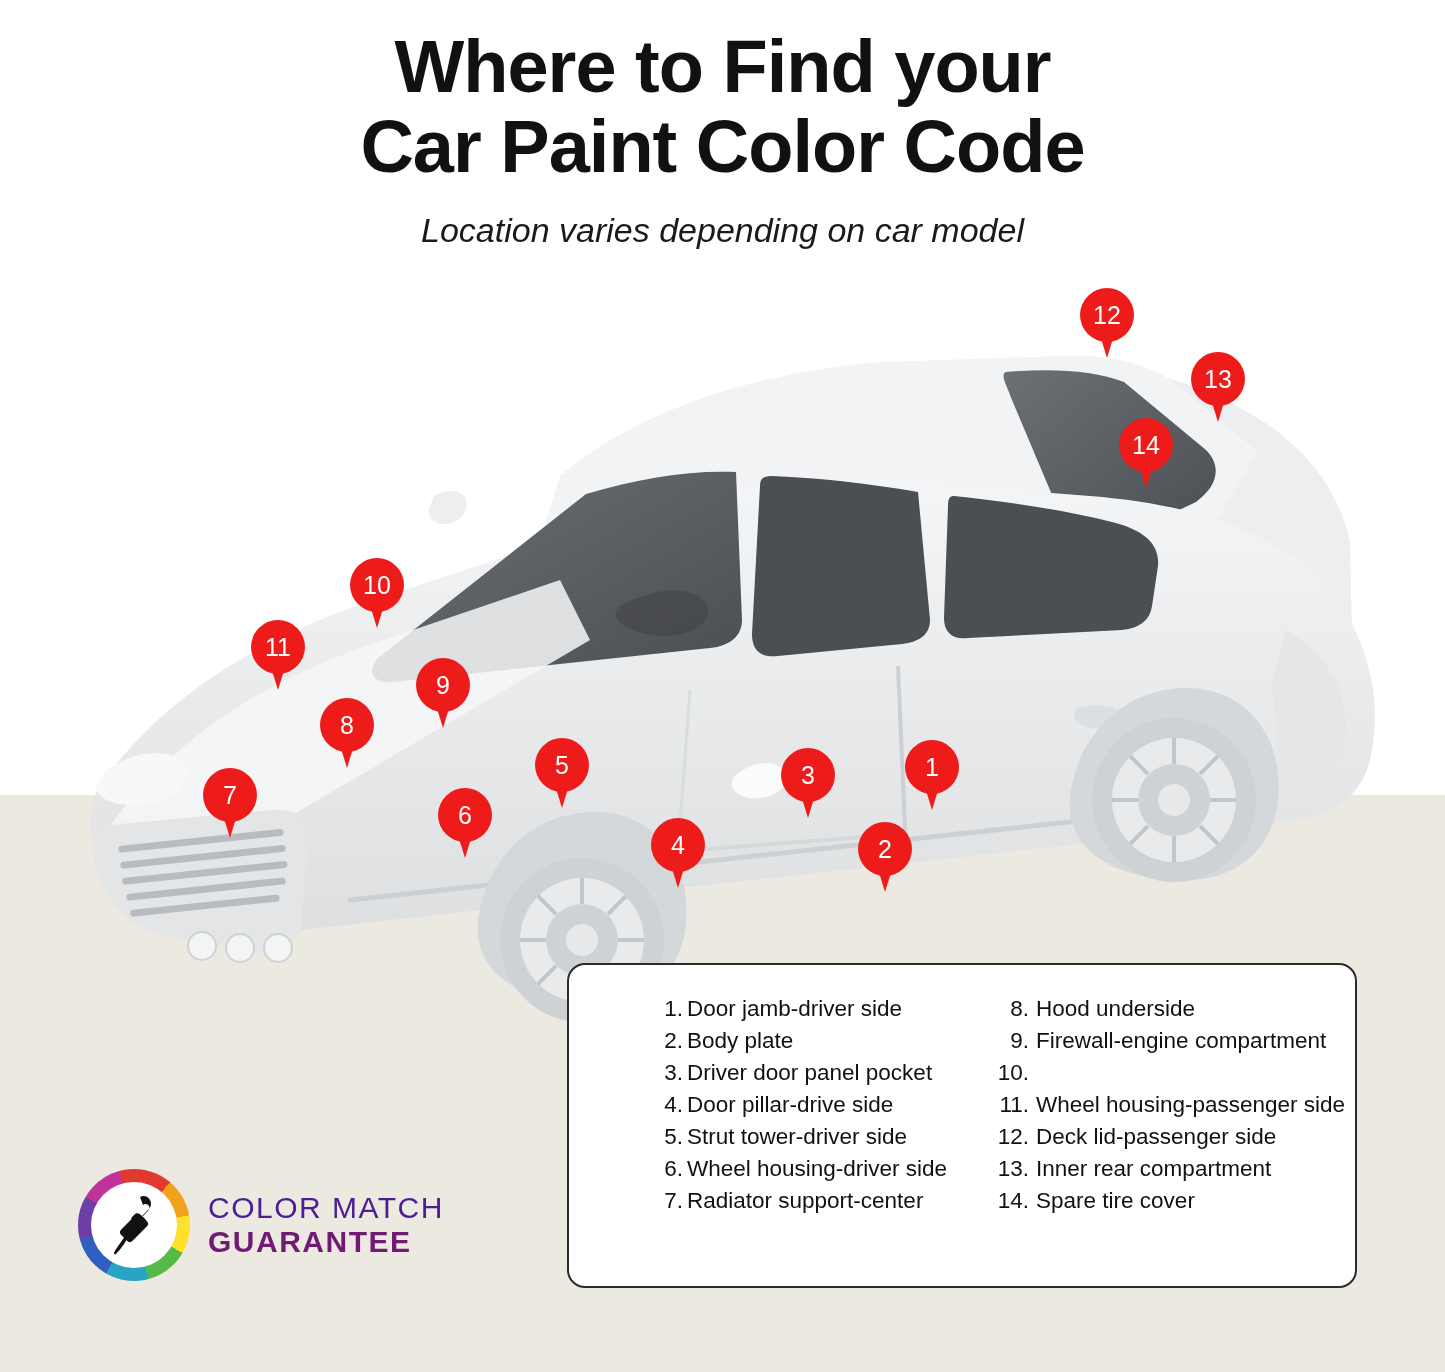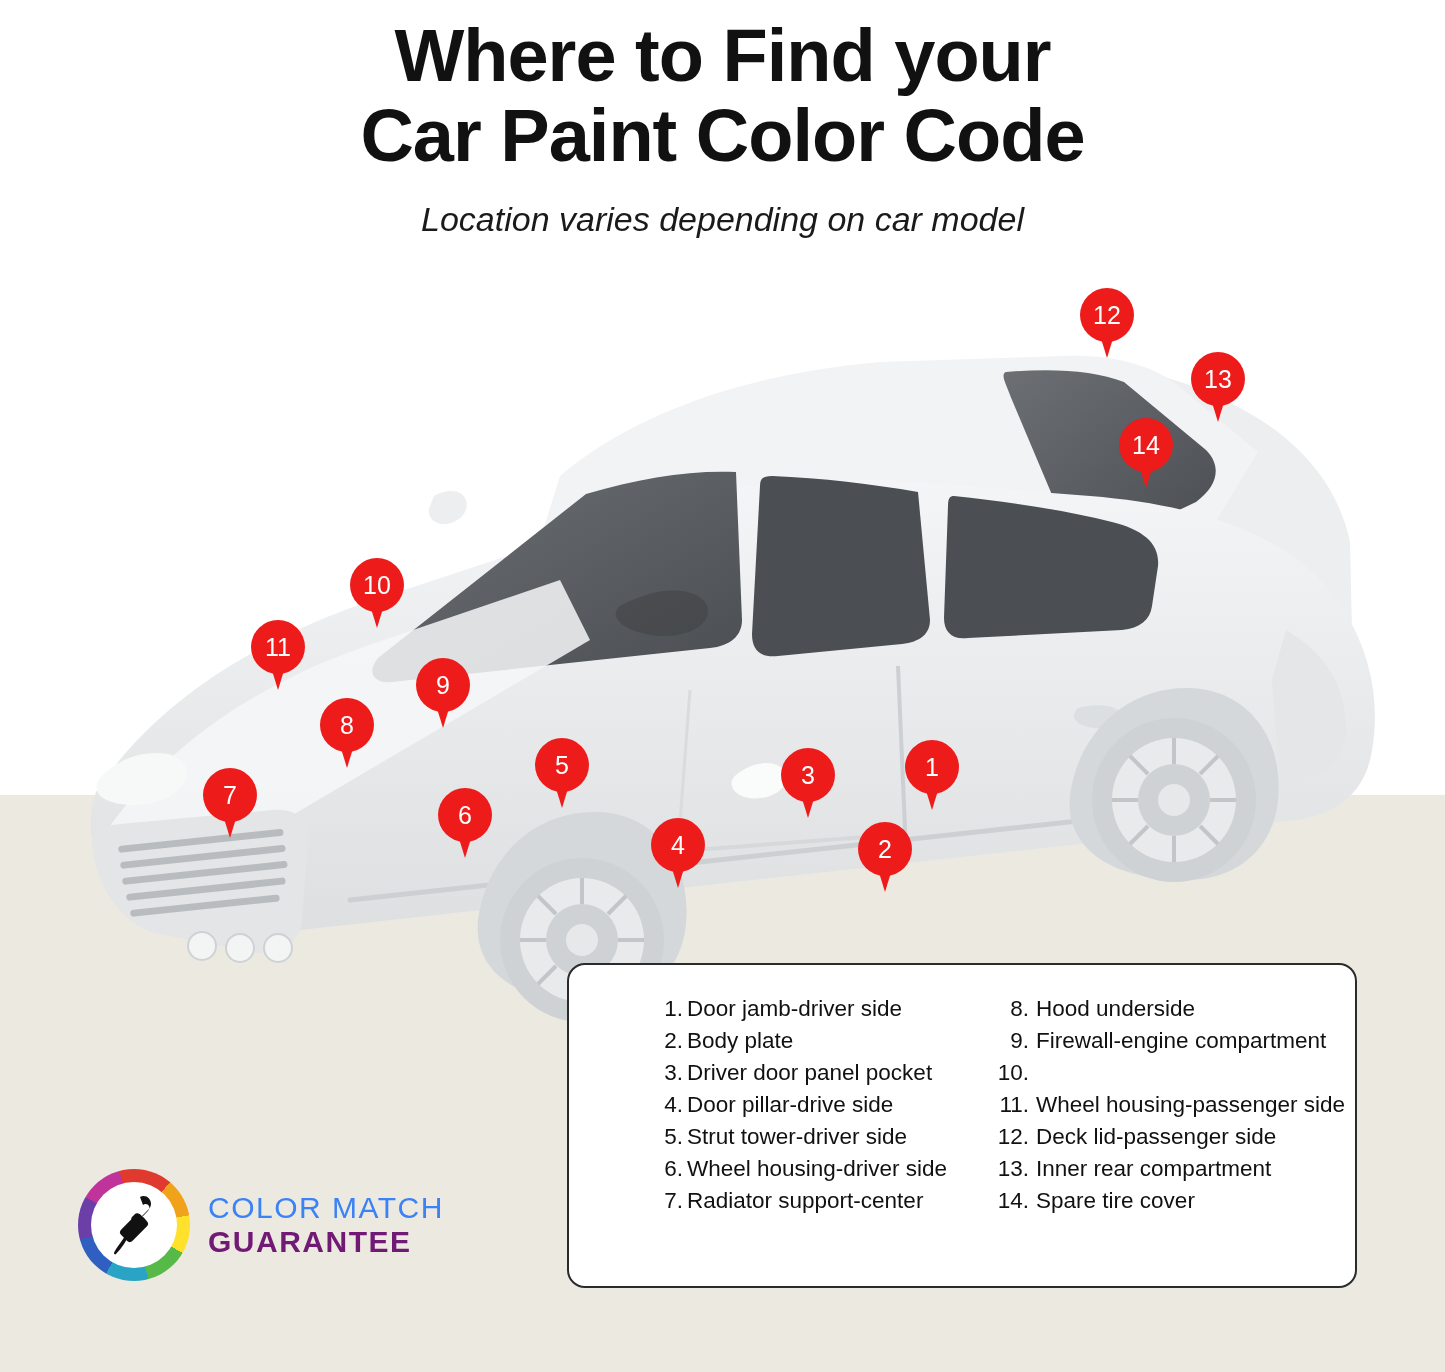--- a/index.html
+++ b/index.html
@@ -30,21 +30,21 @@
     z-index: 40;
   }
   .title-line {
     font-size: 74px;
     font-weight: bold;
     letter-spacing: -1px;
     color: #111111;
     line-height: 1.08;
     margin: 0;
   }
-  .title-line.first { padding-top: 16px; }
+  .title-line.first { padding-top: 27px; }
   .subtitle {
     font-size: 34px;
     font-style: italic;
     color: #1a1a1a;
     margin-top: 24px;
   }
   
   .ground {
     position: absolute;
     left: 0;
@@ -179,21 +179,21 @@
     width: 40px;
     height: 62px;
   }
   .badge-text {
     margin-left: 18px;
     line-height: 1.12;
   }
   .badge-text .l1 {
     font-size: 30px;
     letter-spacing: 1.5px;
-    color: #3b82f6;
+    color: #4c1d95;
   }
   .badge-text .l2 {
     font-size: 30px;
     font-weight: bold;
     letter-spacing: 1.5px;
     color: #701a75;
   }
 </style>
 </head>
 <body>

